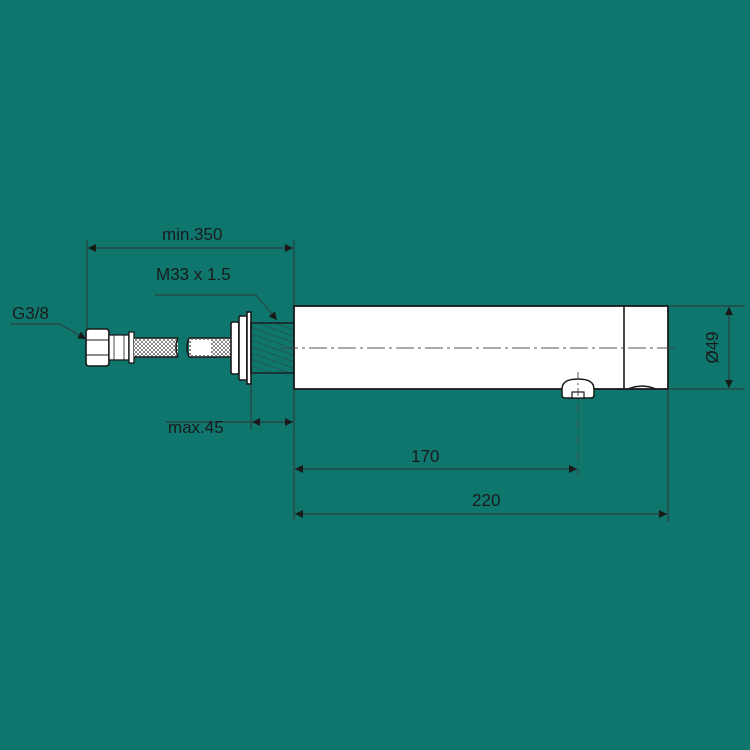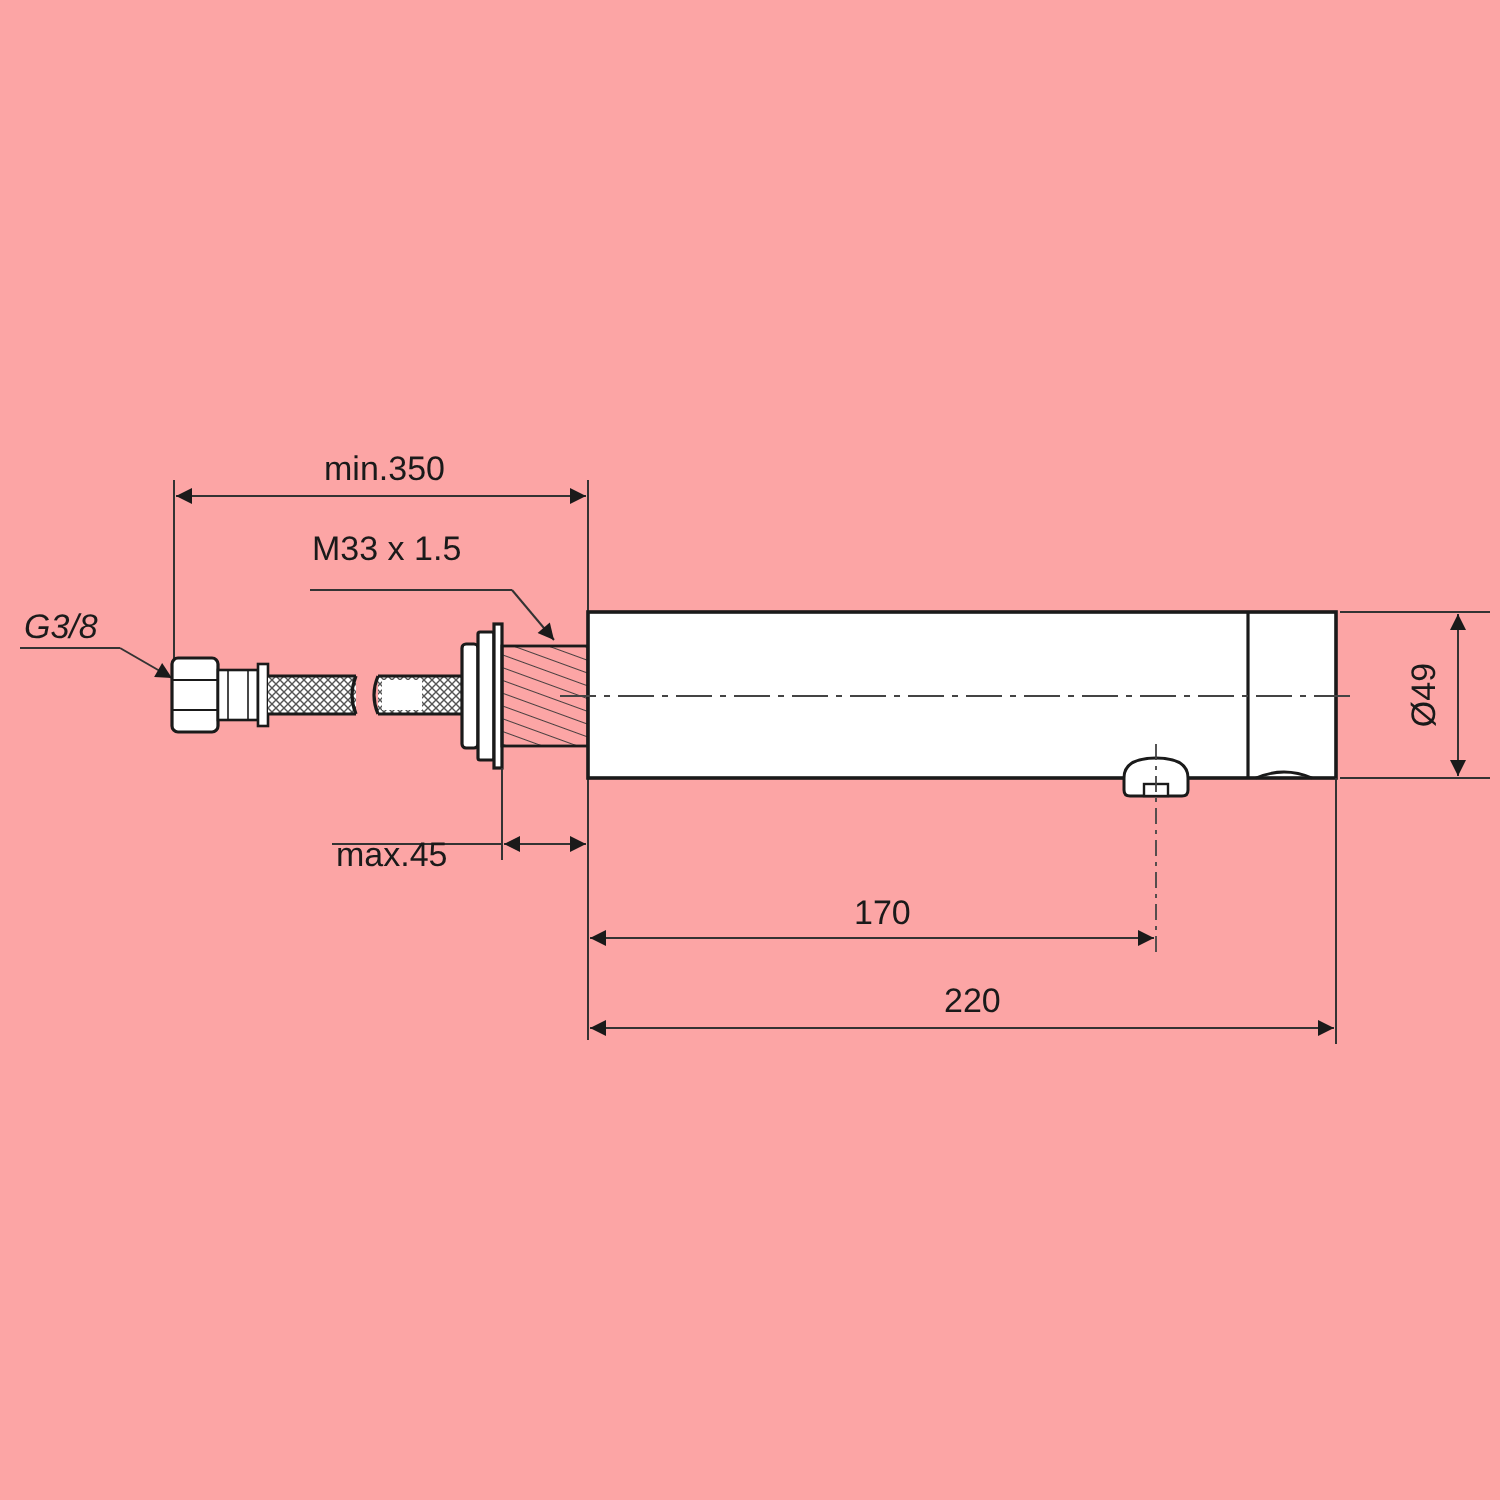--- a/index.html
+++ b/index.html
@@ -1,16 +1,16 @@
 <!DOCTYPE html>
 <html><head>
 <meta charset="utf-8">
 <style>
   html, body { margin:0; padding:0; background:#ffffff; }
-  .canvas { position:relative; width:750px; height:750px; background:#fca5a5; overflow:hidden; }
+  .canvas { position:relative; width:750px; height:750px; background:#0f766e; overflow:hidden; }
   svg { position:absolute; left:0; top:0; }
   .label { position:absolute; font-family:"Liberation Sans", sans-serif; color:#1a1a1a; font-size:17px; line-height:1; white-space:nowrap; }
   .rot { transform-origin: center center; transform: rotate(-90deg); }
 </style>
 </head>
 <body>
 
 <div class="canvas">
   <svg width="750" height="750" viewBox="0 0 750 750">
     <defs>
@@ -107,18 +107,18 @@
     </g>
 
     <g>
       <line x1="668" y1="389" x2="668" y2="522" stroke="#333" stroke-width="1"></line>
       <line x1="295" y1="514" x2="667" y2="514" stroke="#333" stroke-width="1" marker-start="url(#arr)" marker-end="url(#arr)"></line>
     </g>
   </svg>
 
   <span class="label" style="left:162px; top:226px;">min.350</span>
   <span class="label" style="left:156px; top:266px;">M33 x 1.5</span>
-  <span class="label" style="left:12px; top:305px;font-style:italic;">G3/8</span>
+  <span class="label" style="left:12px; top:305px;">G3/8</span>
   <span class="label" style="left:168px; top:403px;margin-top:16px;">max.45</span>
-  <span class="label" style="left:427px; top:448px;">170</span>
+  <span class="label" style="left:411px; top:448px;">170</span>
   <span class="label" style="left:472px; top:492px;">220</span>
   <span class="label rot" style="left:696px; top:339px;">Ø49</span>
 </div>
 
 </body></html>

